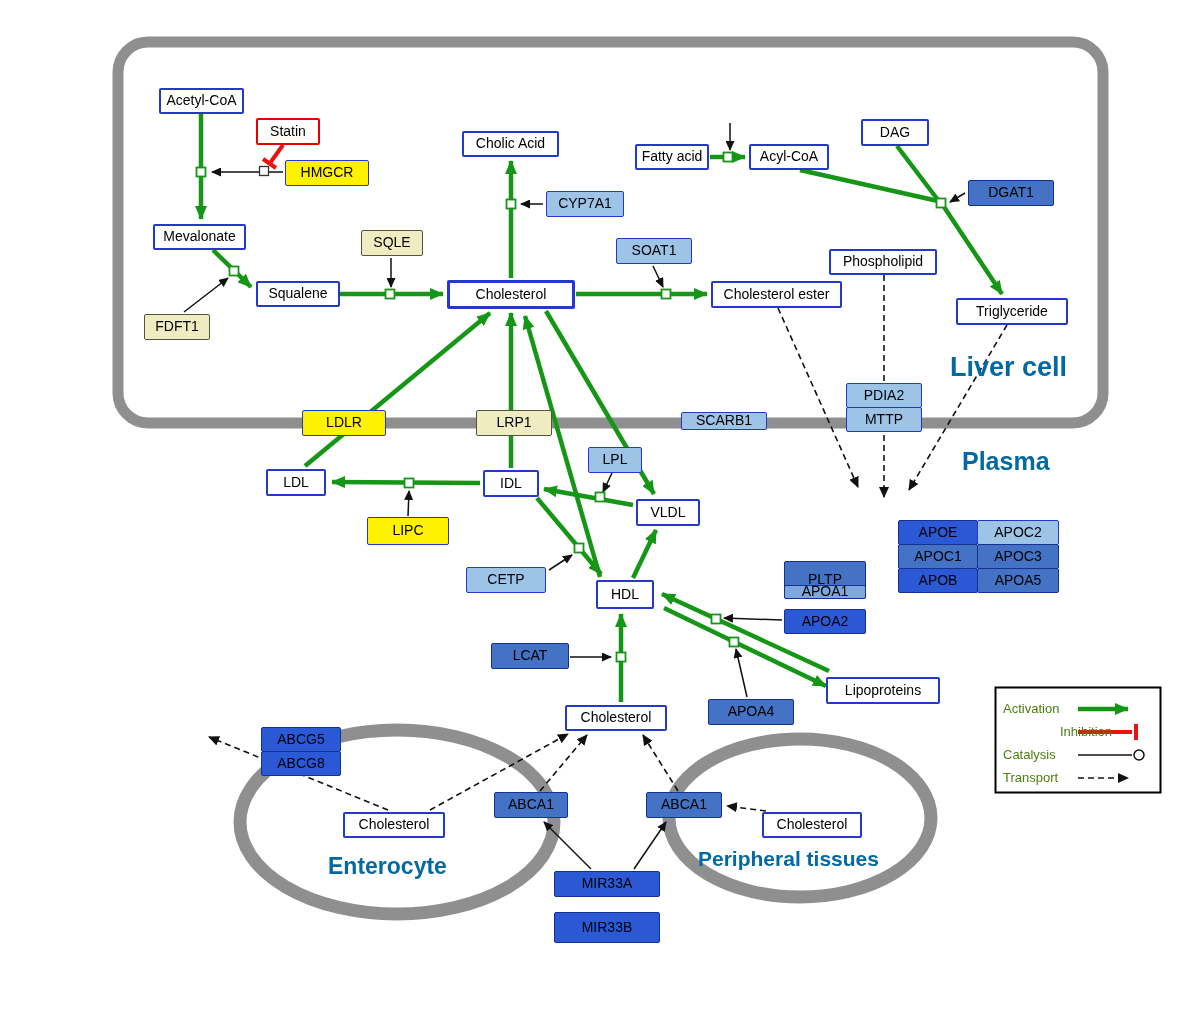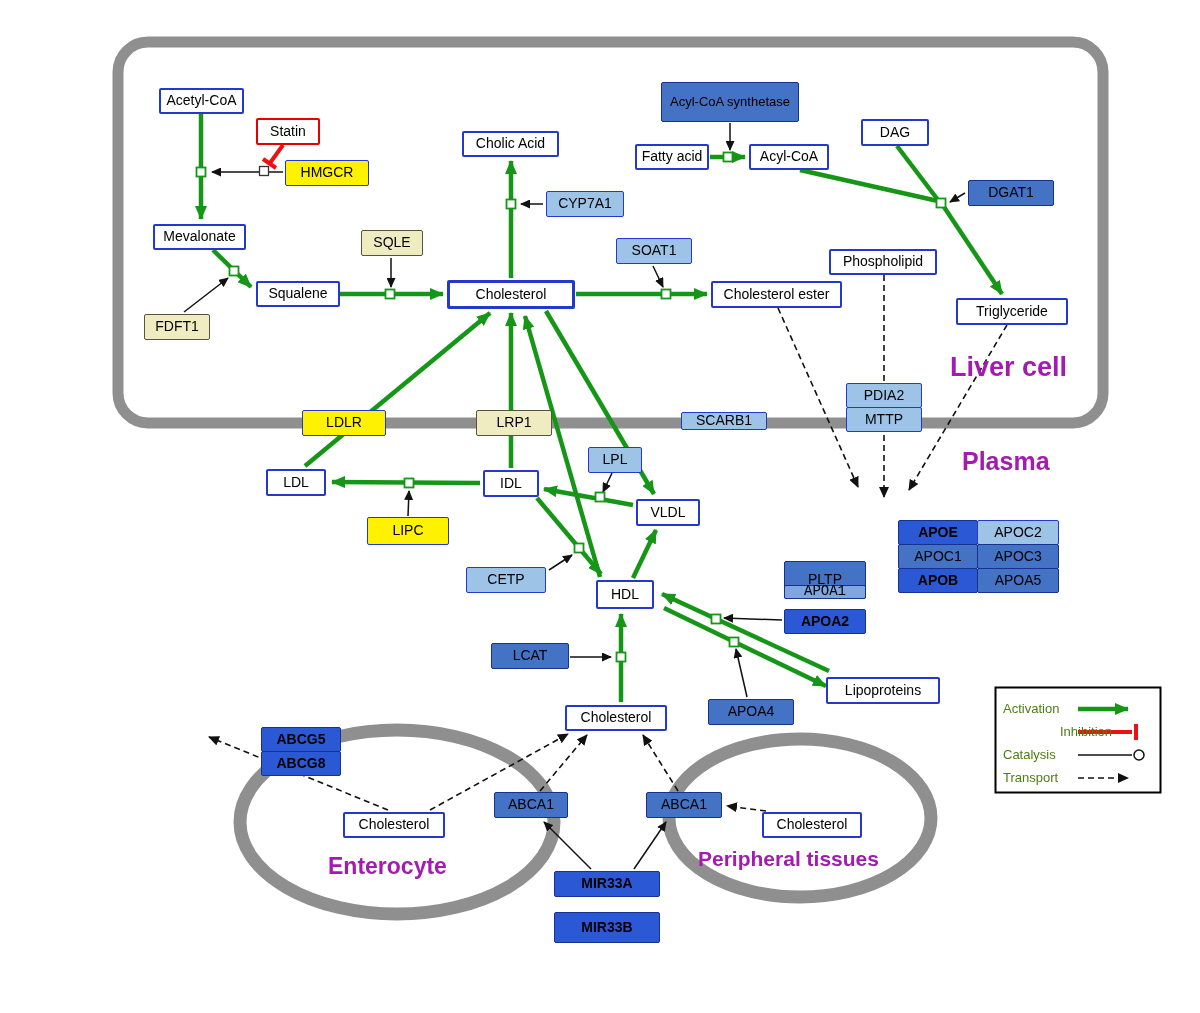--- a/index.html
+++ b/index.html
@@ -9,23 +9,23 @@
   .node{position:absolute;box-sizing:border-box;display:flex;align-items:center;justify-content:center;
         text-align:left;font-size:14px;color:#000;background:#fff;border:2px solid #2438CC;
         border-radius:2px;z-index:2;line-height:1.12;}
   .thick{border-width:3px;}
   .statin{border-color:#E80000;border-width:2.5px;}
   .yellow{background:#FFF200;border-width:1.8px;}
   .cream{background:#F0ECC2;border:1.5px solid #55543F;}
   .blight{background:#9DC3E6;border-width:1.5px;}
   .bmid{background:#4472C4;border:1.5px solid #16318F;}
   .bmid2{background:#7FA6DE;border:1.5px solid #16318F;}
-  .bdark{background:#2B59D6;border:1.5px solid #16318F;font-weight:bold;}
+  .bdark{background:#2B59D6;border:1.5px solid #16318F;}
   .small{font-size:13px;}
-  .comp-label{position:absolute;font-weight:bold;color:#a21caf;z-index:2;white-space:nowrap;}
+  .comp-label{position:absolute;font-weight:bold;color:#0369a1;z-index:2;white-space:nowrap;}
   .legend-label{position:absolute;font-size:13px;color:#4d7c0f;z-index:2;white-space:nowrap;}
 </style>
 </head>
 <body>
 
 <div id="stage">
 
 <svg id="edges" width="1200" height="1013" viewBox="0 0 1200 1013">
   <defs>
     <marker id="ga" viewBox="0 0 14 12" refX="13" refY="6" markerWidth="14" markerHeight="12" orient="auto" markerUnits="userSpaceOnUse">
@@ -136,21 +136,20 @@
 <div class="node yellow" style="left:285px;top:160px;width:84px;height:26px;">HMGCR</div>
 <div class="node" style="left:153px;top:224px;width:93px;height:26px;">Mevalonate</div>
 <div class="node cream" style="left:144px;top:314px;width:66px;height:26px;">FDFT1</div>
 <div class="node" style="left:256px;top:281px;width:84px;height:26px;">Squalene</div>
 <div class="node cream" style="left:361px;top:230px;width:62px;height:26px;">SQLE</div>
 <div class="node thick" style="left:447px;top:280px;width:128px;height:29px;">Cholesterol</div>
 <div class="node" style="left:462px;top:131px;width:97px;height:26px;">Cholic Acid</div>
 <div class="node blight" style="left:546px;top:191px;width:78px;height:26px;">CYP7A1</div>
 <div class="node blight" style="left:616px;top:238px;width:76px;height:26px;">SOAT1</div>
 <div class="node" style="left:711px;top:281px;width:131px;height:27px;">Cholesterol ester</div>
-<div class="node bmid small" style="left:661px;top:82px;width:138px;height:40px;">Acyl-CoA synthetase</div>
 <div class="node" style="left:635px;top:144px;width:74px;height:26px;">Fatty acid</div>
 <div class="node" style="left:749px;top:144px;width:80px;height:26px;">Acyl-CoA</div>
 <div class="node" style="left:861px;top:119px;width:68px;height:27px;">DAG</div>
 <div class="node bmid" style="left:968px;top:180px;width:86px;height:26px;">DGAT1</div>
 <div class="node" style="left:829px;top:249px;width:108px;height:26px;">Phospholipid</div>
 <div class="node" style="left:956px;top:298px;width:112px;height:27px;">Triglyceride</div>
 <div class="node blight" style="left:846px;top:383px;width:76px;height:25px;">PDIA2</div>
 <div class="node blight" style="left:846px;top:407px;width:76px;height:25px;">MTTP</div>
 
 <div class="node yellow" style="left:302px;top:410px;width:84px;height:26px;">LDLR</div>
@@ -159,21 +158,21 @@
 
 <div class="node" style="left:266px;top:469px;width:60px;height:27px;">LDL</div>
 <div class="node" style="left:483px;top:470px;width:56px;height:27px;">IDL</div>
 <div class="node blight" style="left:588px;top:447px;width:54px;height:26px;">LPL</div>
 <div class="node" style="left:636px;top:499px;width:64px;height:27px;">VLDL</div>
 <div class="node yellow" style="left:367px;top:517px;width:82px;height:28px;">LIPC</div>
 <div class="node blight" style="left:466px;top:567px;width:80px;height:26px;">CETP</div>
 <div class="node" style="left:596px;top:580px;width:58px;height:29px;">HDL</div>
 <div class="node bmid" style="left:491px;top:643px;width:78px;height:26px;">LCAT</div>
 <div class="node bmid" style="left:784px;top:561px;width:82px;height:38px;">PLTP</div>
-<div class="node bmid2" style="left:784px;top:585px;width:82px;height:14px;font-family:Liberation Mono, monospace;">APOA1</div>
+<div class="node bmid2" style="left:784px;top:585px;width:82px;height:14px;">APOA1</div>
 <div class="node bdark" style="left:784px;top:609px;width:82px;height:25px;">APOA2</div>
 <div class="node bmid" style="left:708px;top:699px;width:86px;height:26px;">APOA4</div>
 <div class="node" style="left:826px;top:677px;width:114px;height:27px;">Lipoproteins</div>
 <div class="node bdark" style="left:898px;top:520px;width:80px;height:25px;">APOE</div>
 <div class="node blight" style="left:977px;top:520px;width:82px;height:25px;">APOC2</div>
 <div class="node bmid" style="left:898px;top:544px;width:80px;height:25px;">APOC1</div>
 <div class="node bmid" style="left:977px;top:544px;width:82px;height:25px;">APOC3</div>
 <div class="node bdark" style="left:898px;top:568px;width:80px;height:25px;">APOB</div>
 <div class="node bmid" style="left:977px;top:568px;width:82px;height:25px;">APOA5</div>
 <div class="node" style="left:565px;top:705px;width:102px;height:26px;">Cholesterol</div>

